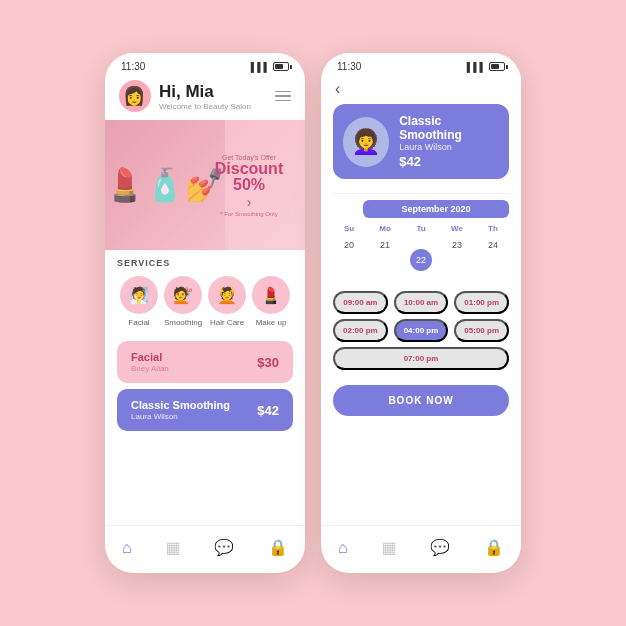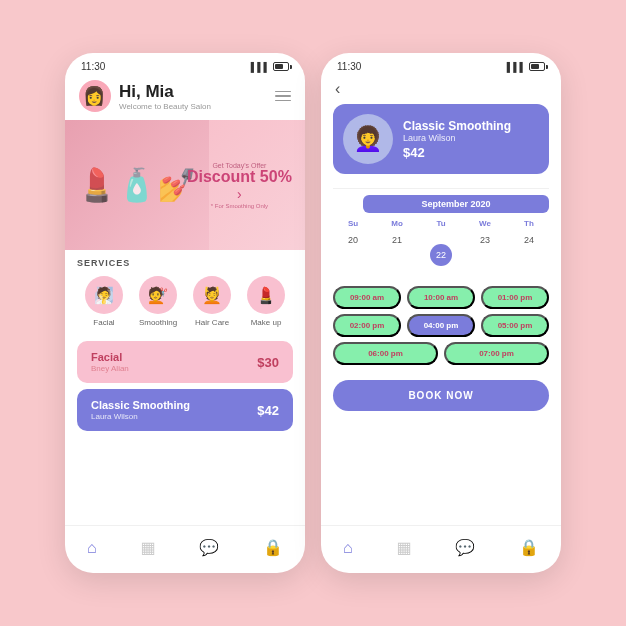--- a/index.html
+++ b/index.html
@@ -14,21 +14,21 @@
       overflow: hidden;
     }
     .phones-container {
       display: flex;
       gap: 16px;
       align-items: center;
     }
     .phone {
       background: #fff;
       border-radius: 28px;
-      width: 240px;
+      width: 200px;
       height: 520px;
       overflow: hidden;
       box-shadow: 0 8px 30px rgba(0,0,0,0.12);
       display: flex;
       flex-direction: column;
       position: relative;
     }
     
     .status-bar {
       display: flex;
@@ -375,21 +375,21 @@
     .time-slot {
       border-radius: 16px;
       padding: 5px 8px;
       font-size: 8px;
       font-weight: 600;
       text-align: center;
       cursor: pointer;
       flex: 1;
     }
     .time-slot.pink-slot {
-      background: #86efac;
+      background: #e5e5e5;
       color: #c04060;
     }
     .time-slot.active-slot {
       background: #7b7cdb;
       color: #fff;
     }
 
     
     .book-btn-container {
       padding: 10px 12px 4px;
@@ -558,21 +558,20 @@
         <button class="time-slot pink-slot">09:00 am</button>
         <button class="time-slot pink-slot">10:00 am</button>
         <button class="time-slot pink-slot">01:00 pm</button>
       </div>
       <div class="time-row">
         <button class="time-slot pink-slot">02:00 pm</button>
         <button class="time-slot active-slot">04:00 pm</button>
         <button class="time-slot pink-slot">05:00 pm</button>
       </div>
       <div class="time-row">
-        <button class="time-slot pink-slot">06:00 pm</button>
         <button class="time-slot pink-slot">07:00 pm</button>
       </div>
     </div>
 
     <div class="book-btn-container">
       <button class="book-btn">BOOK NOW</button>
     </div>
 
     <div class="bottom-nav">
       <span class="nav-icon active">⌂</span>

